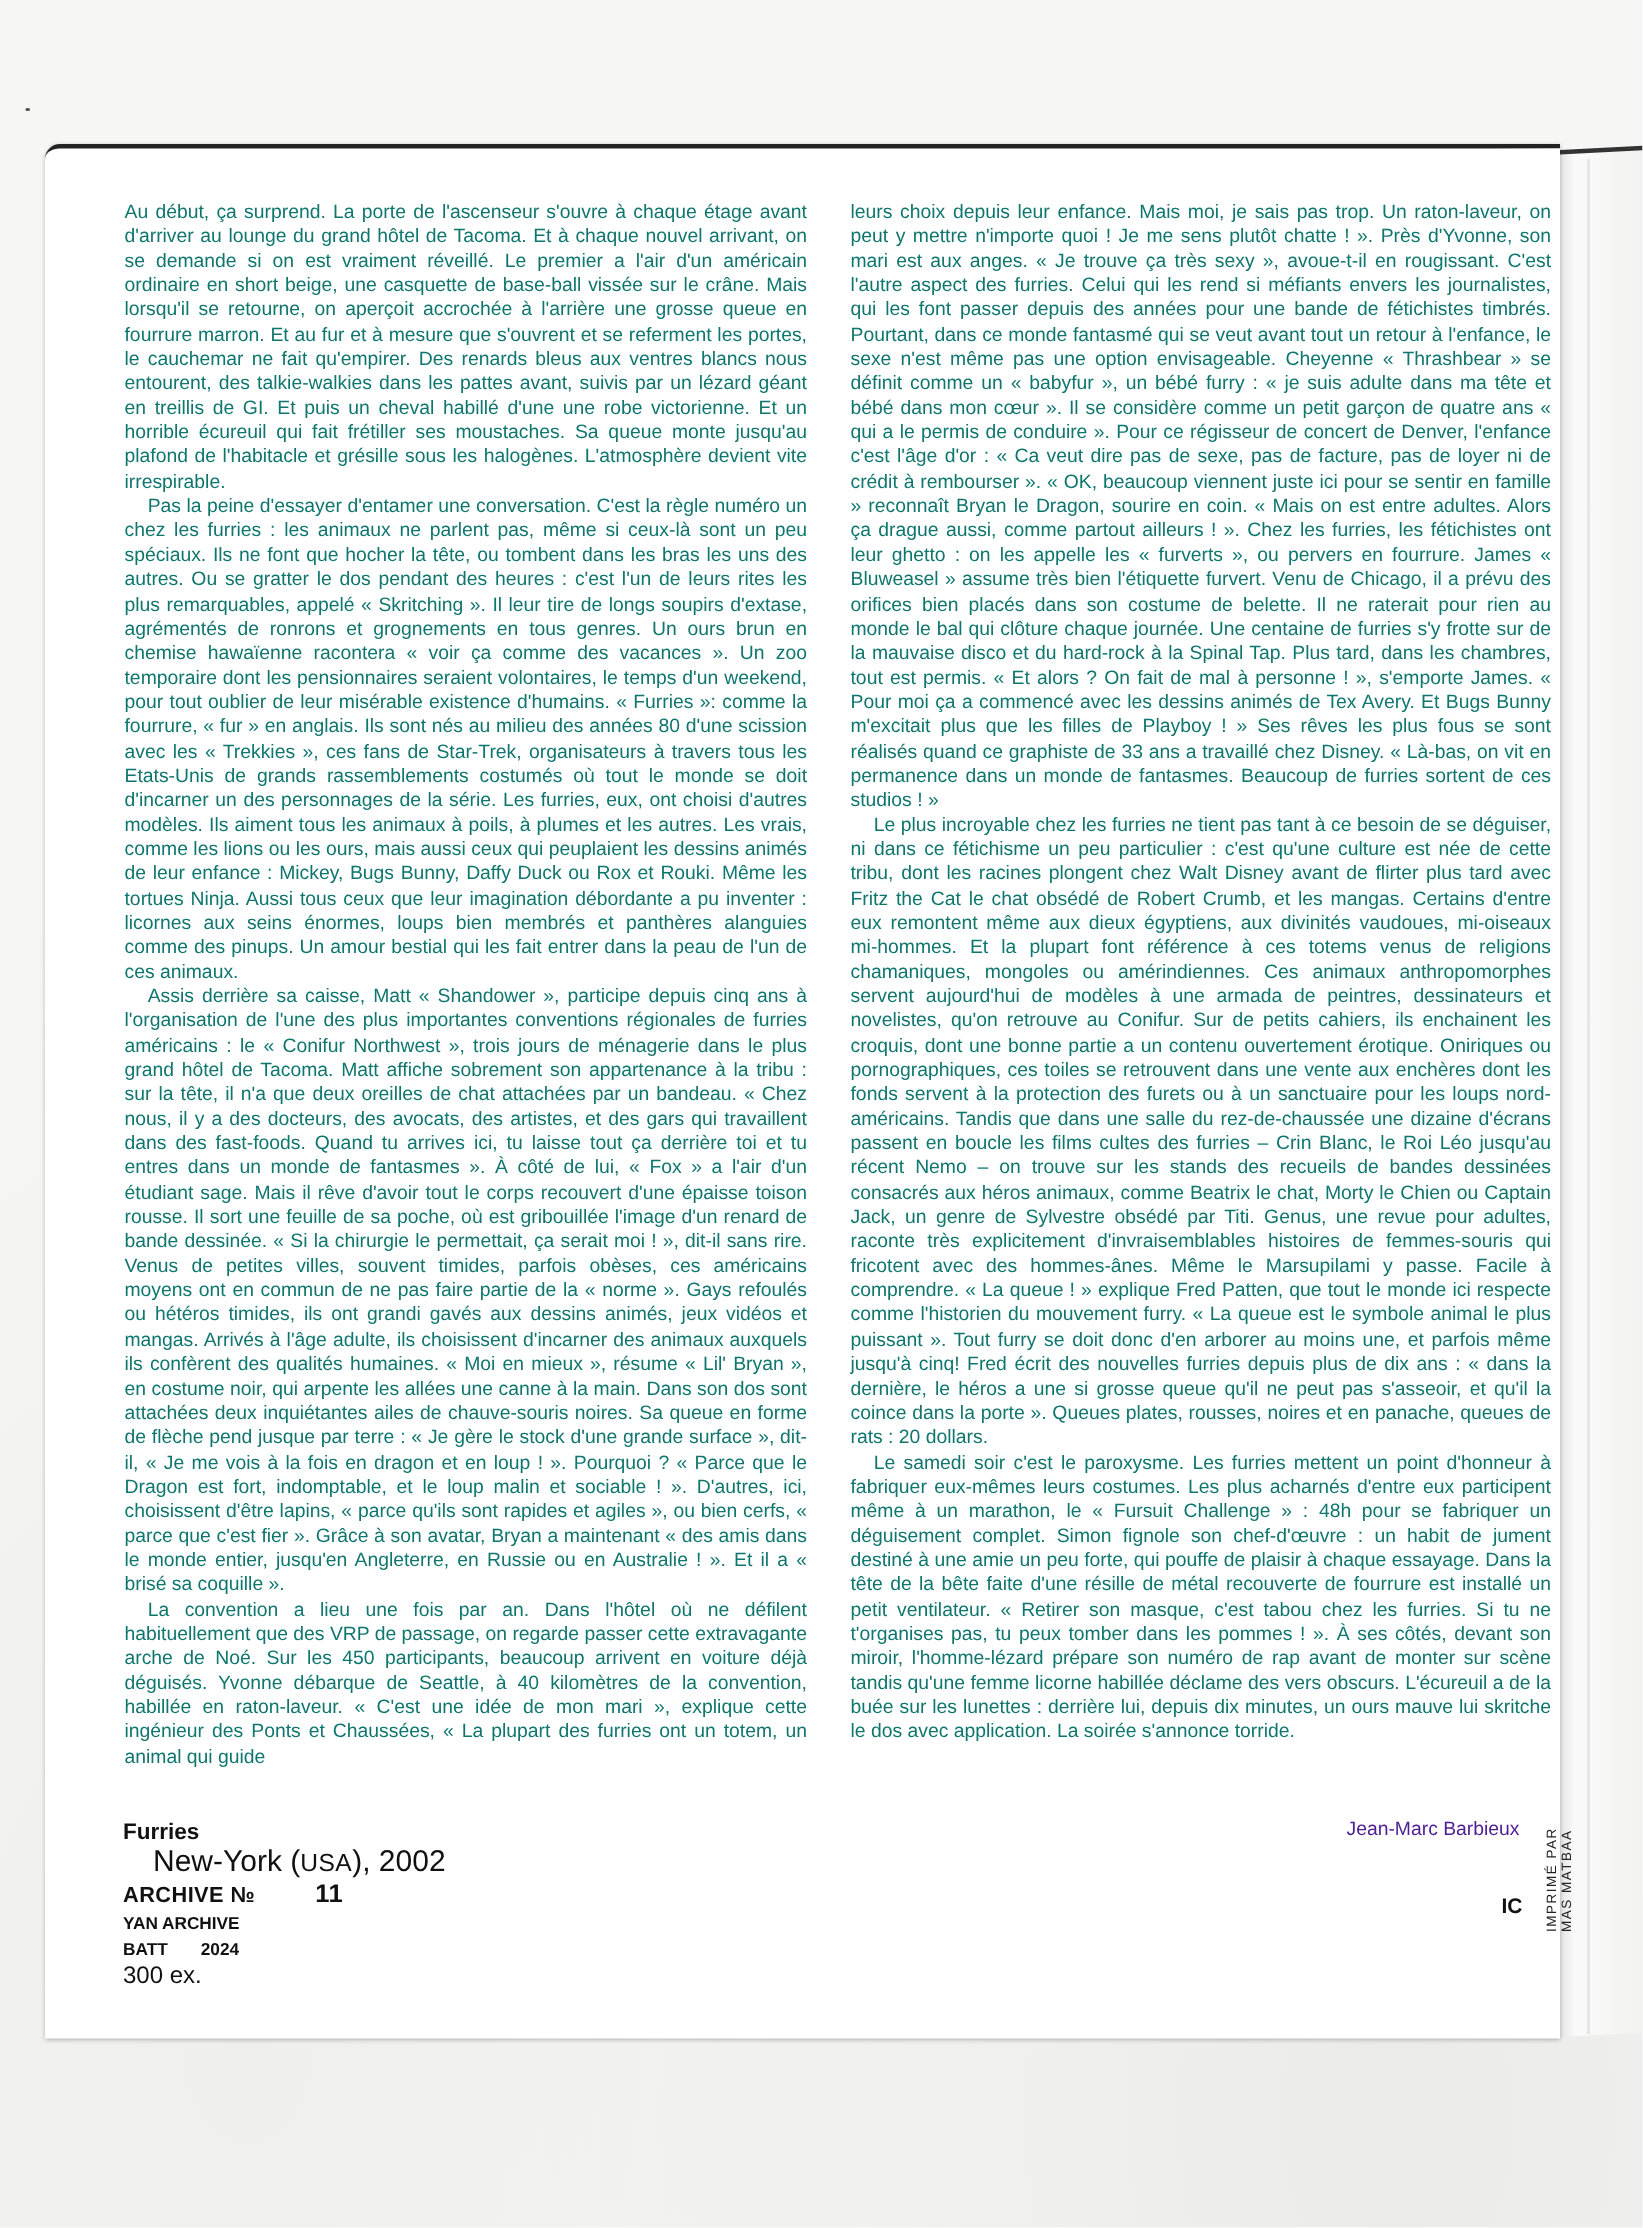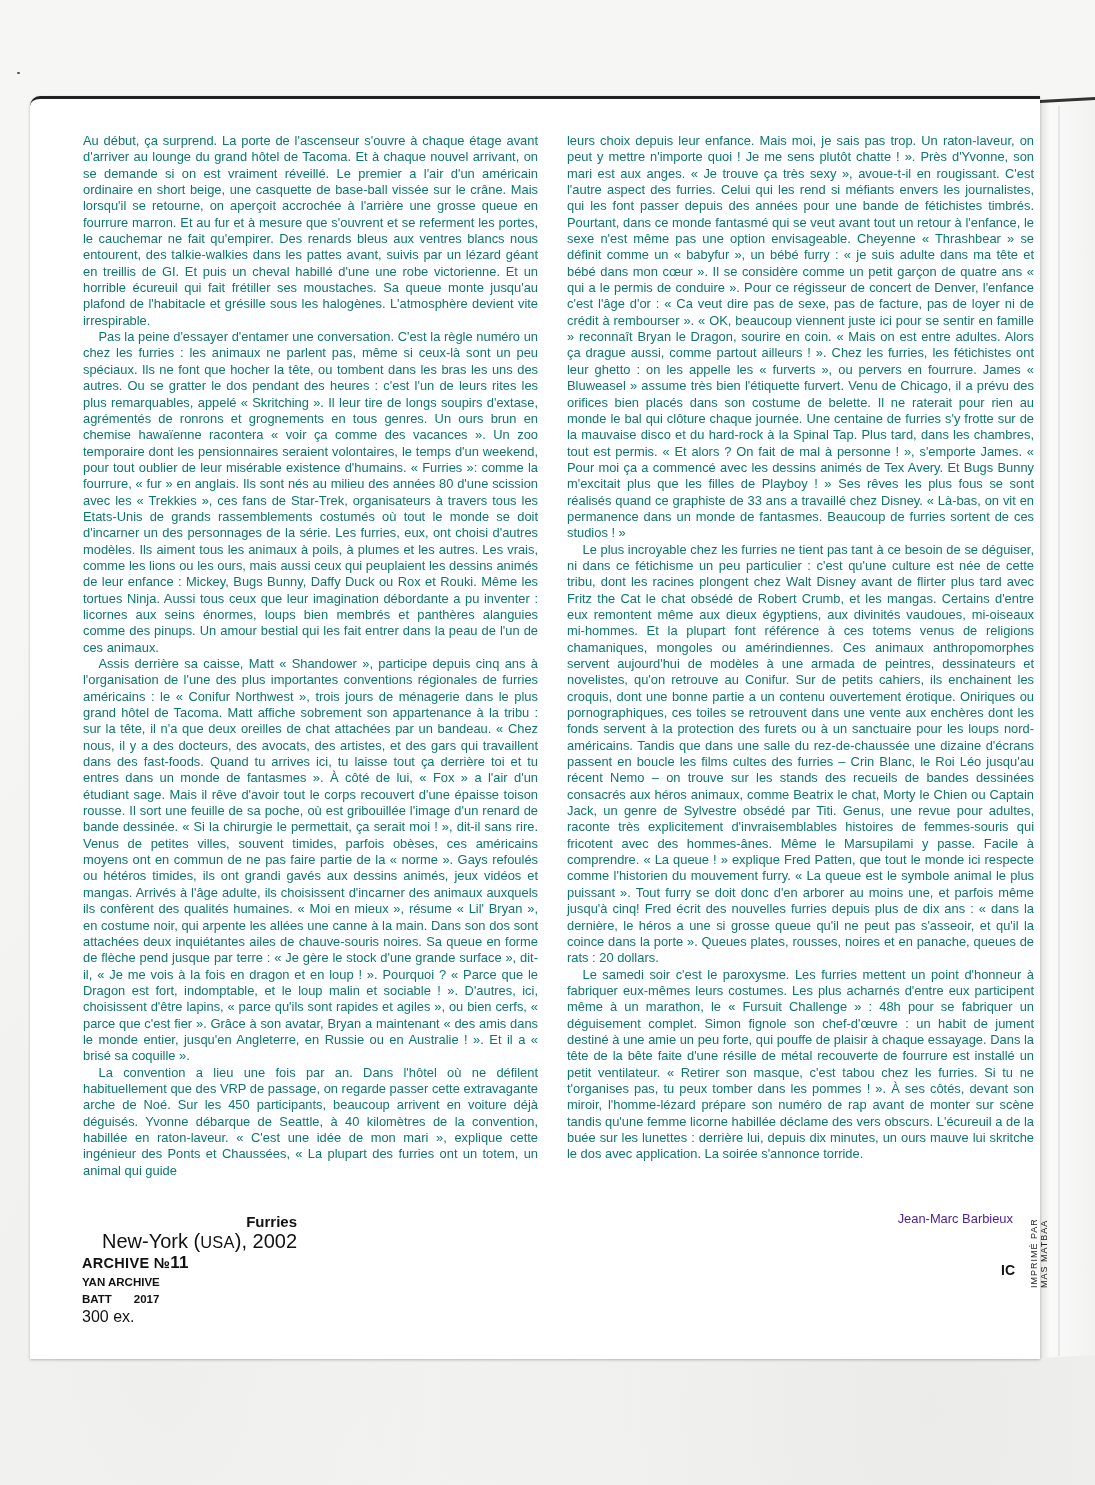--- a/index.html
+++ b/index.html
@@ -35,24 +35,24 @@
     }
     .col-left { left: 83px; }
     .col-right { left: 567px; width: 467px; }
     .col p { margin: 0; text-indent: 0; }
     .col p.indent { text-indent: 1.2em; }
     .byline {
       position: absolute; top: 1211px; right: 82px;
       font-size: 12.9px; color: #4c1d95;
     }
     .colophon { position: absolute; left: 82px; top: 1213px; color: #111; }
-    .colophon .title { font-weight: bold; font-size: 15px; line-height: 18px; text-align: right; }
+    .colophon .title { font-weight: bold; font-size: 15px; line-height: 18px; }
     .colophon .place { font-size: 20px; line-height: 20px; margin-left: 20px; }
     .colophon .archive { font-weight: bold; font-size: 14.5px; line-height: 21px; letter-spacing: 0.3px; }
-    .colophon .archive .num { font-size: 17px; }
+    .colophon .archive .num { font-size: 17px; margin-left: 40px; }
     .colophon .small { font-weight: bold; font-size: 11.5px; line-height: 17px; }
     .colophon .ex { font-size: 16px; line-height: 18px; font-weight: normal; }
     .colophon .sp { display: inline-block; width: 22px; }
     .sc { font-size: 0.82em; letter-spacing: 0.3px; }
     .ic { position: absolute; left: 1001px; top: 1262px; font-weight: bold; font-size: 14px; color: #111; text-align: center; }
     .imprint {
       position: absolute; left: 1029px; top: 1288px;
       transform: rotate(-90deg); transform-origin: left top;
       font-size: 9px; line-height: 10px; letter-spacing: 1px; color: #222; white-space: nowrap;
     }
@@ -79,21 +79,21 @@
   <p class="indent">Le samedi soir c'est le paroxysme. Les furries mettent un point d'honneur à fabriquer eux-mêmes leurs costumes. Les plus acharnés d'entre eux participent même à un marathon, le « Fursuit Challenge » : 48h pour se fabriquer un déguisement complet. Simon fignole son chef-d'œuvre : un habit de jument destiné à une amie un peu forte, qui pouffe de plaisir à chaque essayage. Dans la tête de la bête faite d'une résille de métal recouverte de fourrure est installé un petit ventilateur. « Retirer son masque, c'est tabou chez les furries. Si tu ne t'organises pas, tu peux tomber dans les pommes ! ». À ses côtés, devant son miroir, l'homme-lézard prépare son numéro de rap avant de monter sur scène tandis qu'une femme licorne habillée déclame des vers obscurs. L'écureuil a de la buée sur les lunettes : derrière lui, depuis dix minutes, un ours mauve lui skritche le dos avec application. La soirée s'annonce torride.</p>
 </div>
 
 <div class="byline">Jean-Marc Barbieux</div>
 
 <div class="colophon">
   <div class="title">Furries</div>
   <div class="place"><span>New-York (</span><span class="sc">USA</span><span>), 2002</span></div>
   <div class="archive"><span>ARCHIVE №</span><span class="num">11</span></div>
   <div class="small">YAN ARCHIVE</div>
-  <div class="small"><span>BATT</span><span class="sp"></span><span>2017</span></div>
+  <div class="small"><span>BATT</span><span class="sp"></span><span>2024</span></div>
   <div class="small ex">300 ex.</div>
 </div>
 
 <div class="ic">IC</div>
 
 <div class="imprint">
   <div>IMPRIMÉ PAR</div>
   <div>MAS MATBAA</div>
 </div>
 

